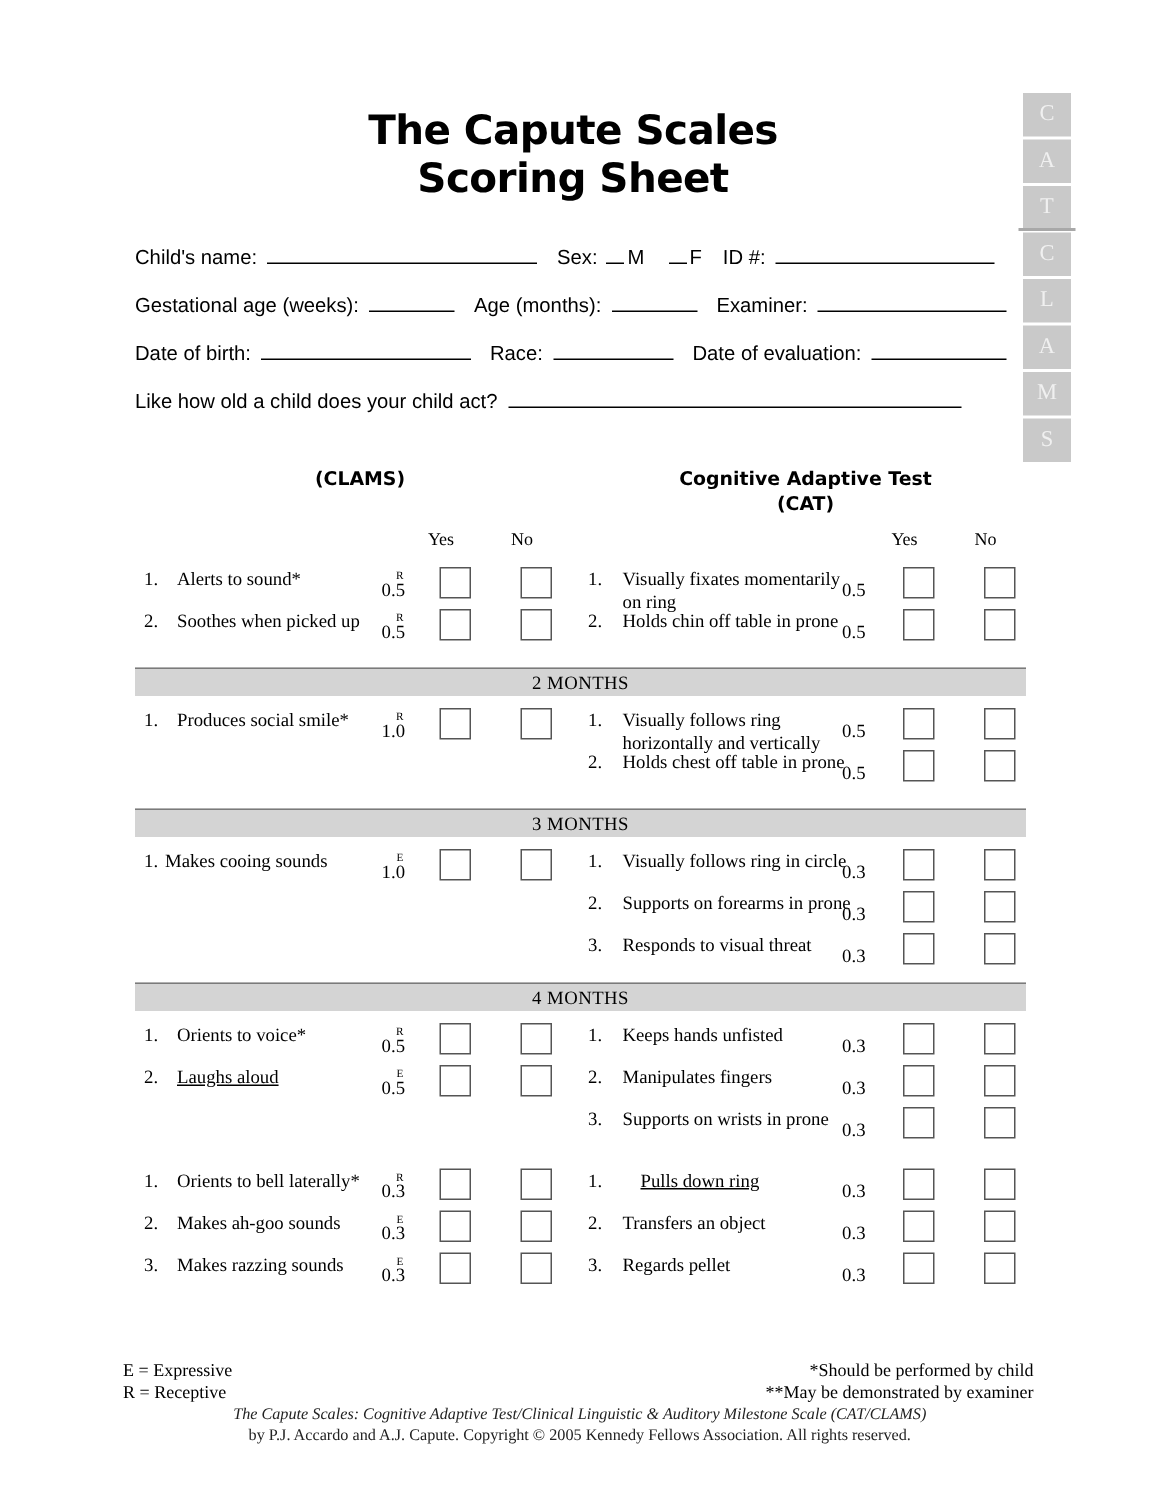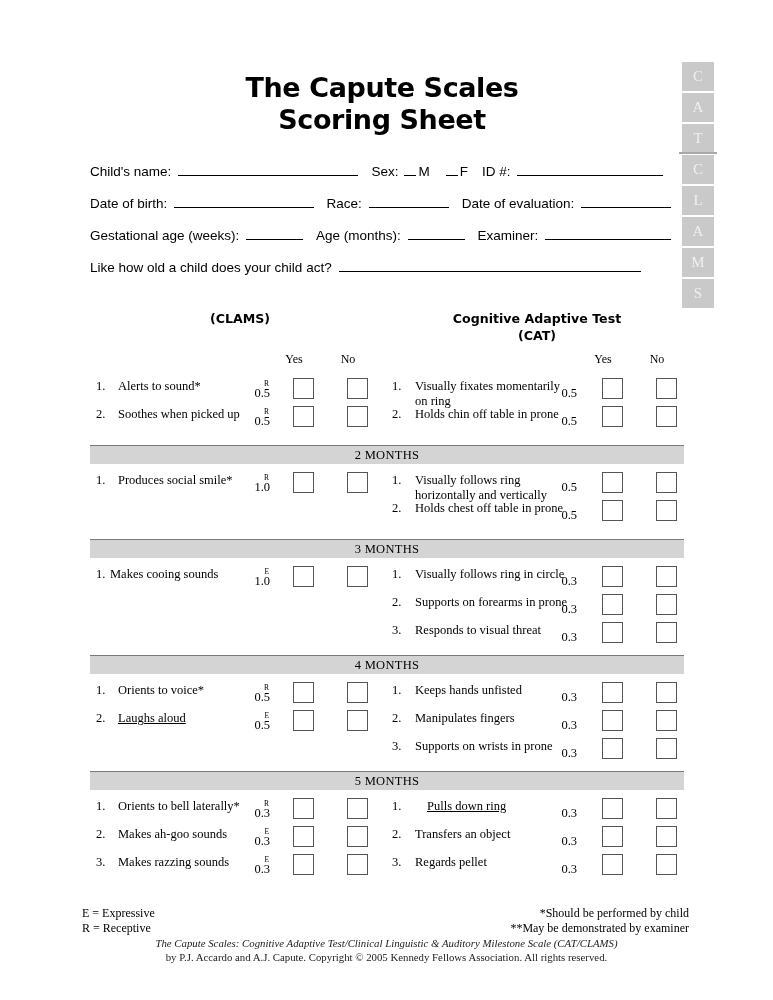--- a/index.html
+++ b/index.html
@@ -270,42 +270,42 @@
       <span class="lbl">M</span>
       <span class="spacer-sm"></span>
       <span class="tick"></span>
       <span class="lbl">F</span>
       <span class="spacer-sm"></span>
       <span class="lbl">ID #:</span>
       <span class="rule" style="width:146px"></span>
     </div>
 
     <div class="field-row">
+      <span class="lbl">Gestational age (weeks):</span>
+      <span class="rule" style="width:58px"></span>
+      <span class="spacer-sm"></span>
+      <span class="lbl">Age (months):</span>
+      <span class="rule" style="width:58px"></span>
+      <span class="spacer-sm"></span>
+      <span class="lbl">Examiner:</span>
+      <span class="rule" style="width:128px"></span>
+    </div>
+
+    <div class="field-row">
       <span class="lbl">Date of birth:</span>
       <span class="rule" style="width:143px"></span>
       <span class="spacer-sm"></span>
       <span class="lbl">Race:</span>
       <span class="rule" style="width:82px"></span>
       <span class="spacer-sm"></span>
       <span class="lbl">Date of evaluation:</span>
       <span class="rule" style="width:92px"></span>
     </div>
 
     <div class="field-row">
-      <span class="lbl">Gestational age (weeks):</span>
-      <span class="rule" style="width:58px"></span>
-      <span class="spacer-sm"></span>
-      <span class="lbl">Age (months):</span>
-      <span class="rule" style="width:58px"></span>
-      <span class="spacer-sm"></span>
-      <span class="lbl">Examiner:</span>
-      <span class="rule" style="width:128px"></span>
-    </div>
-
-    <div class="field-row">
       <span class="lbl">Like how old a child does your child act?</span>
       <span class="rule" style="width:302px"></span>
     </div>
 
   </div>
 
   <div class="scale-heads">
     <div class="scale-head clams">
       <div>(CLAMS)</div>
     </div>
@@ -505,21 +505,20 @@
         <div class="item-text" style="left: 325px; top: 65px; width: 158px;">
           <div>Supports on wrists in prone</div>
         </div>
         <div class="score" style="left: 465px; top: 66px;">
           <span class="sup blank">R</span>
           <span class="val">0.3</span>
         </div>
         <div class="cb" style="left: 512px; top: 64px;"></div>
         <div class="cb" style="left: 566px; top: 64px;"></div>
       </div>
-      <div class="band">5 MONTHS</div>
       <div class="section-body" style="height: 97px;">
         <div class="row"></div>
         <div class="item-num" style="left: 6px; top: 9px;">1.</div>
         <div class="item-text" style="left: 28px; top: 9px; width: 148px;">
           <div>Orients to bell laterally*</div>
         </div>
         <div class="score" style="left: 158px; top: 10px;">
           <span class="sup">R</span>
           <span class="val">0.3</span>
         </div>

